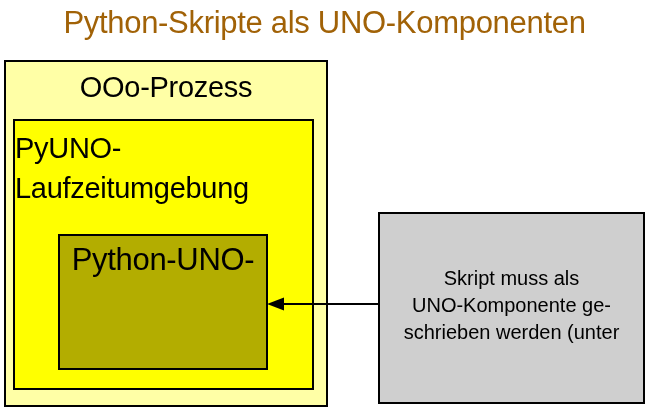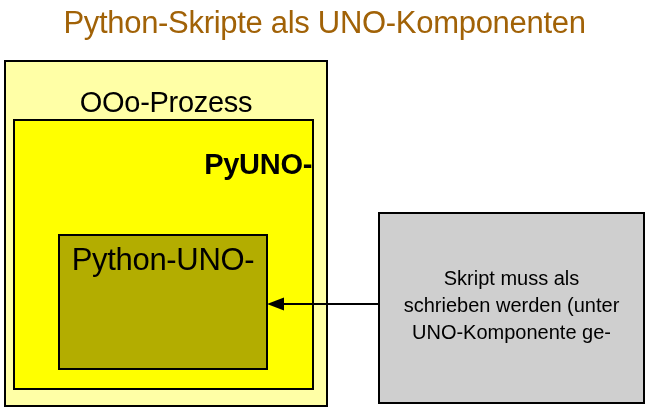--- a/index.html
+++ b/index.html
@@ -28,37 +28,36 @@
   .box {
     position: absolute;
     border: 2px solid #000000;
   }
   .outer-box {
     left: 4px; top: 60px;
     width: 324px; height: 347px;
     background: #ffffa6;
   }
   .outer-label {
-    margin-top: 24px;
+    margin-top: 9px;
     text-align: center;
     font-size: 29px;
     letter-spacing: -0.3px;
   }
   .runtime-box {
     left: 7px; top: 57px;   
     width: 301px; height: 271px;
     background: #ffff00;
   }
   .runtime-label {
-    margin-top: 23px;
-    text-align: right;
+    margin-top: 7px;
+    text-align: left;
     font-size: 29px;
     line-height: 40px;
     letter-spacing: -0.3px;
-    font-weight: bold;
   }
   .component-box {
     left: 43px; top: 113px;  
     width: 210px; height: 136px;
     background: #b3ad00;
     display: flex;
     flex-direction: column;
     justify-content: flex-start;
   }
   .component-label {
@@ -95,35 +94,36 @@
 <div class="page">
 
   <div class="diagram-title">Python-Skripte als UNO-Komponenten</div>
 
   <div class="box outer-box">
     <div class="outer-label">OOo-Prozess</div>
 
     <div class="box runtime-box">
       <div class="runtime-label">
         <div>PyUNO-</div>
+        <div>Laufzeitumgebung</div>
       </div>
 
       <div class="box component-box">
         <div class="component-label">
           <div>Python-UNO-</div>
         </div>
       </div>
     </div>
   </div>
 
   <div class="box note-box">
     <div class="note-text">
       <div>Skript muss als</div>
+      <div>UNO-Komponente ge-</div>
       <div>schrieben werden (unter</div>
-      <div>UNO-Komponente ge-</div>
     </div>
   </div>
 
   <svg class="arrow-overlay" viewBox="0 0 649 410" xmlns="http://www.w3.org/2000/svg">
     <line x1="281" y1="304" x2="378" y2="304" stroke="#000000" stroke-width="1.8"></line>
     <polygon points="267,304 284,297.5 284,310.5" fill="#000000"></polygon>
   </svg>
 
 </div>
 

